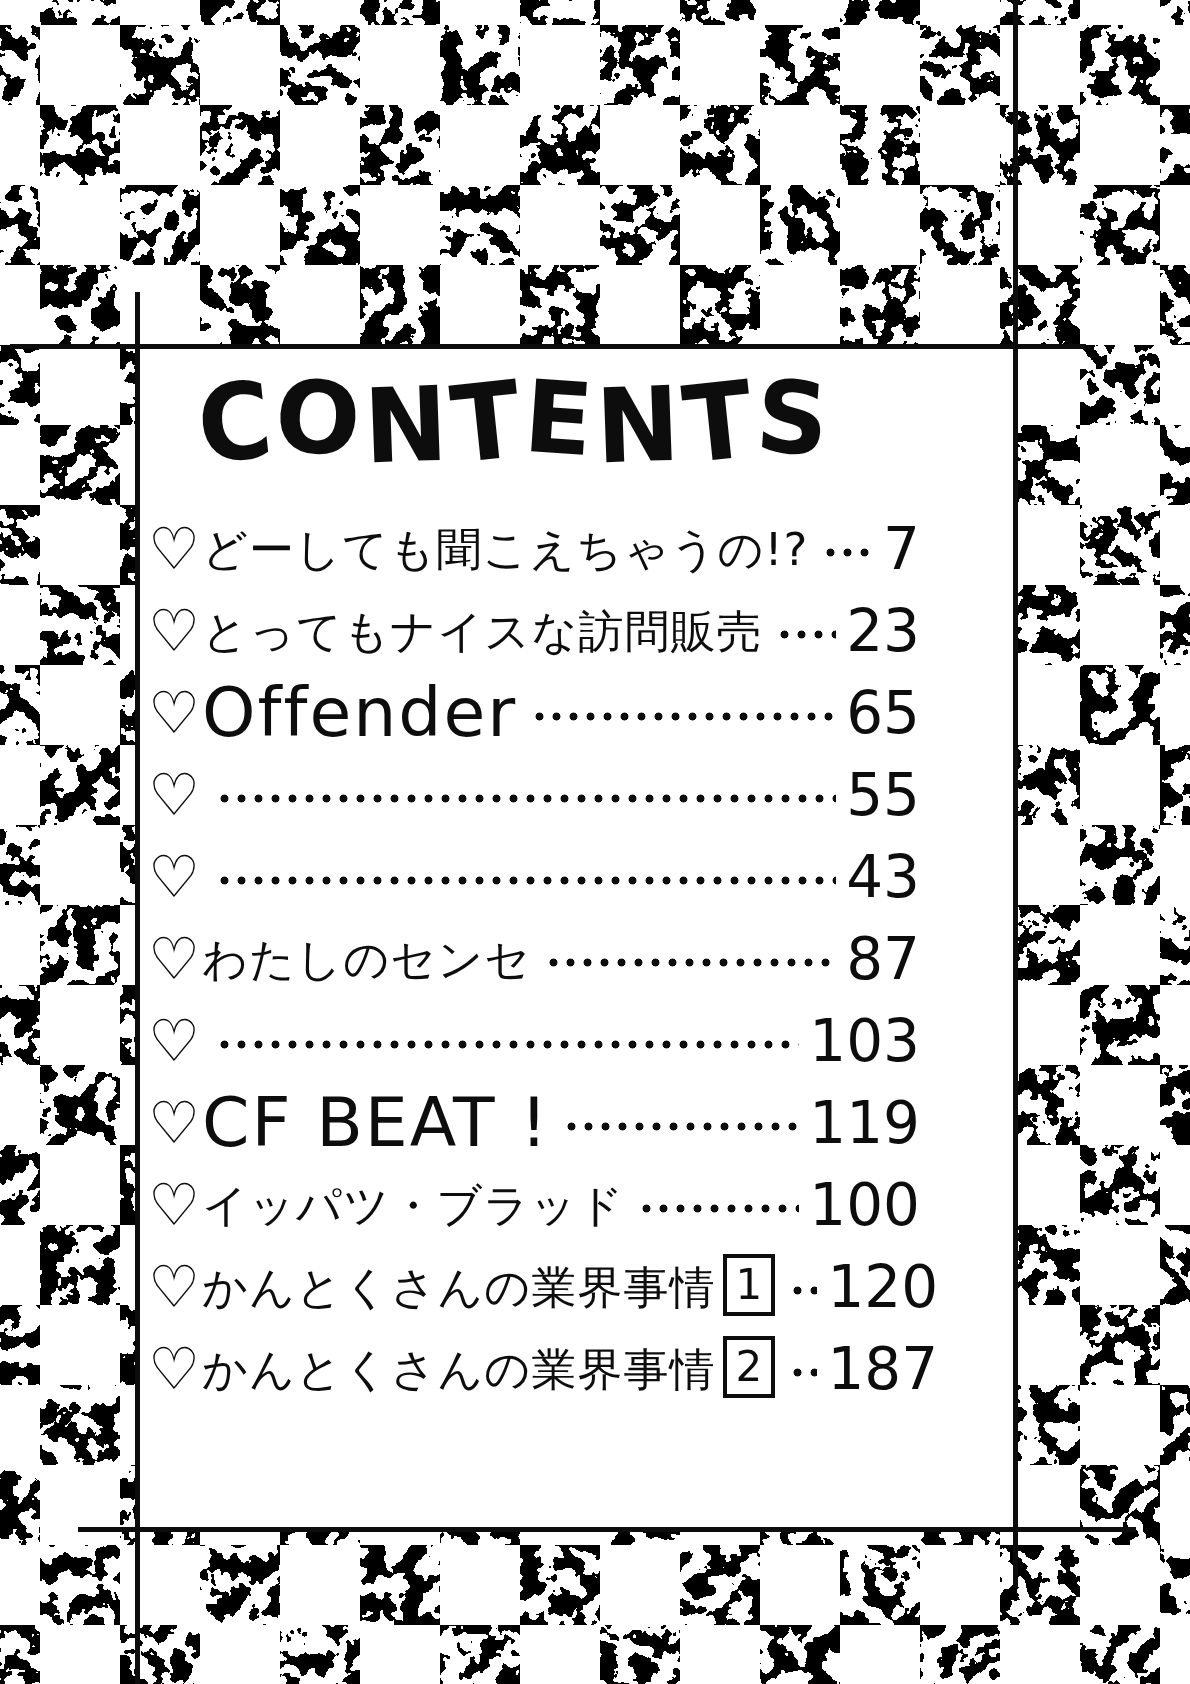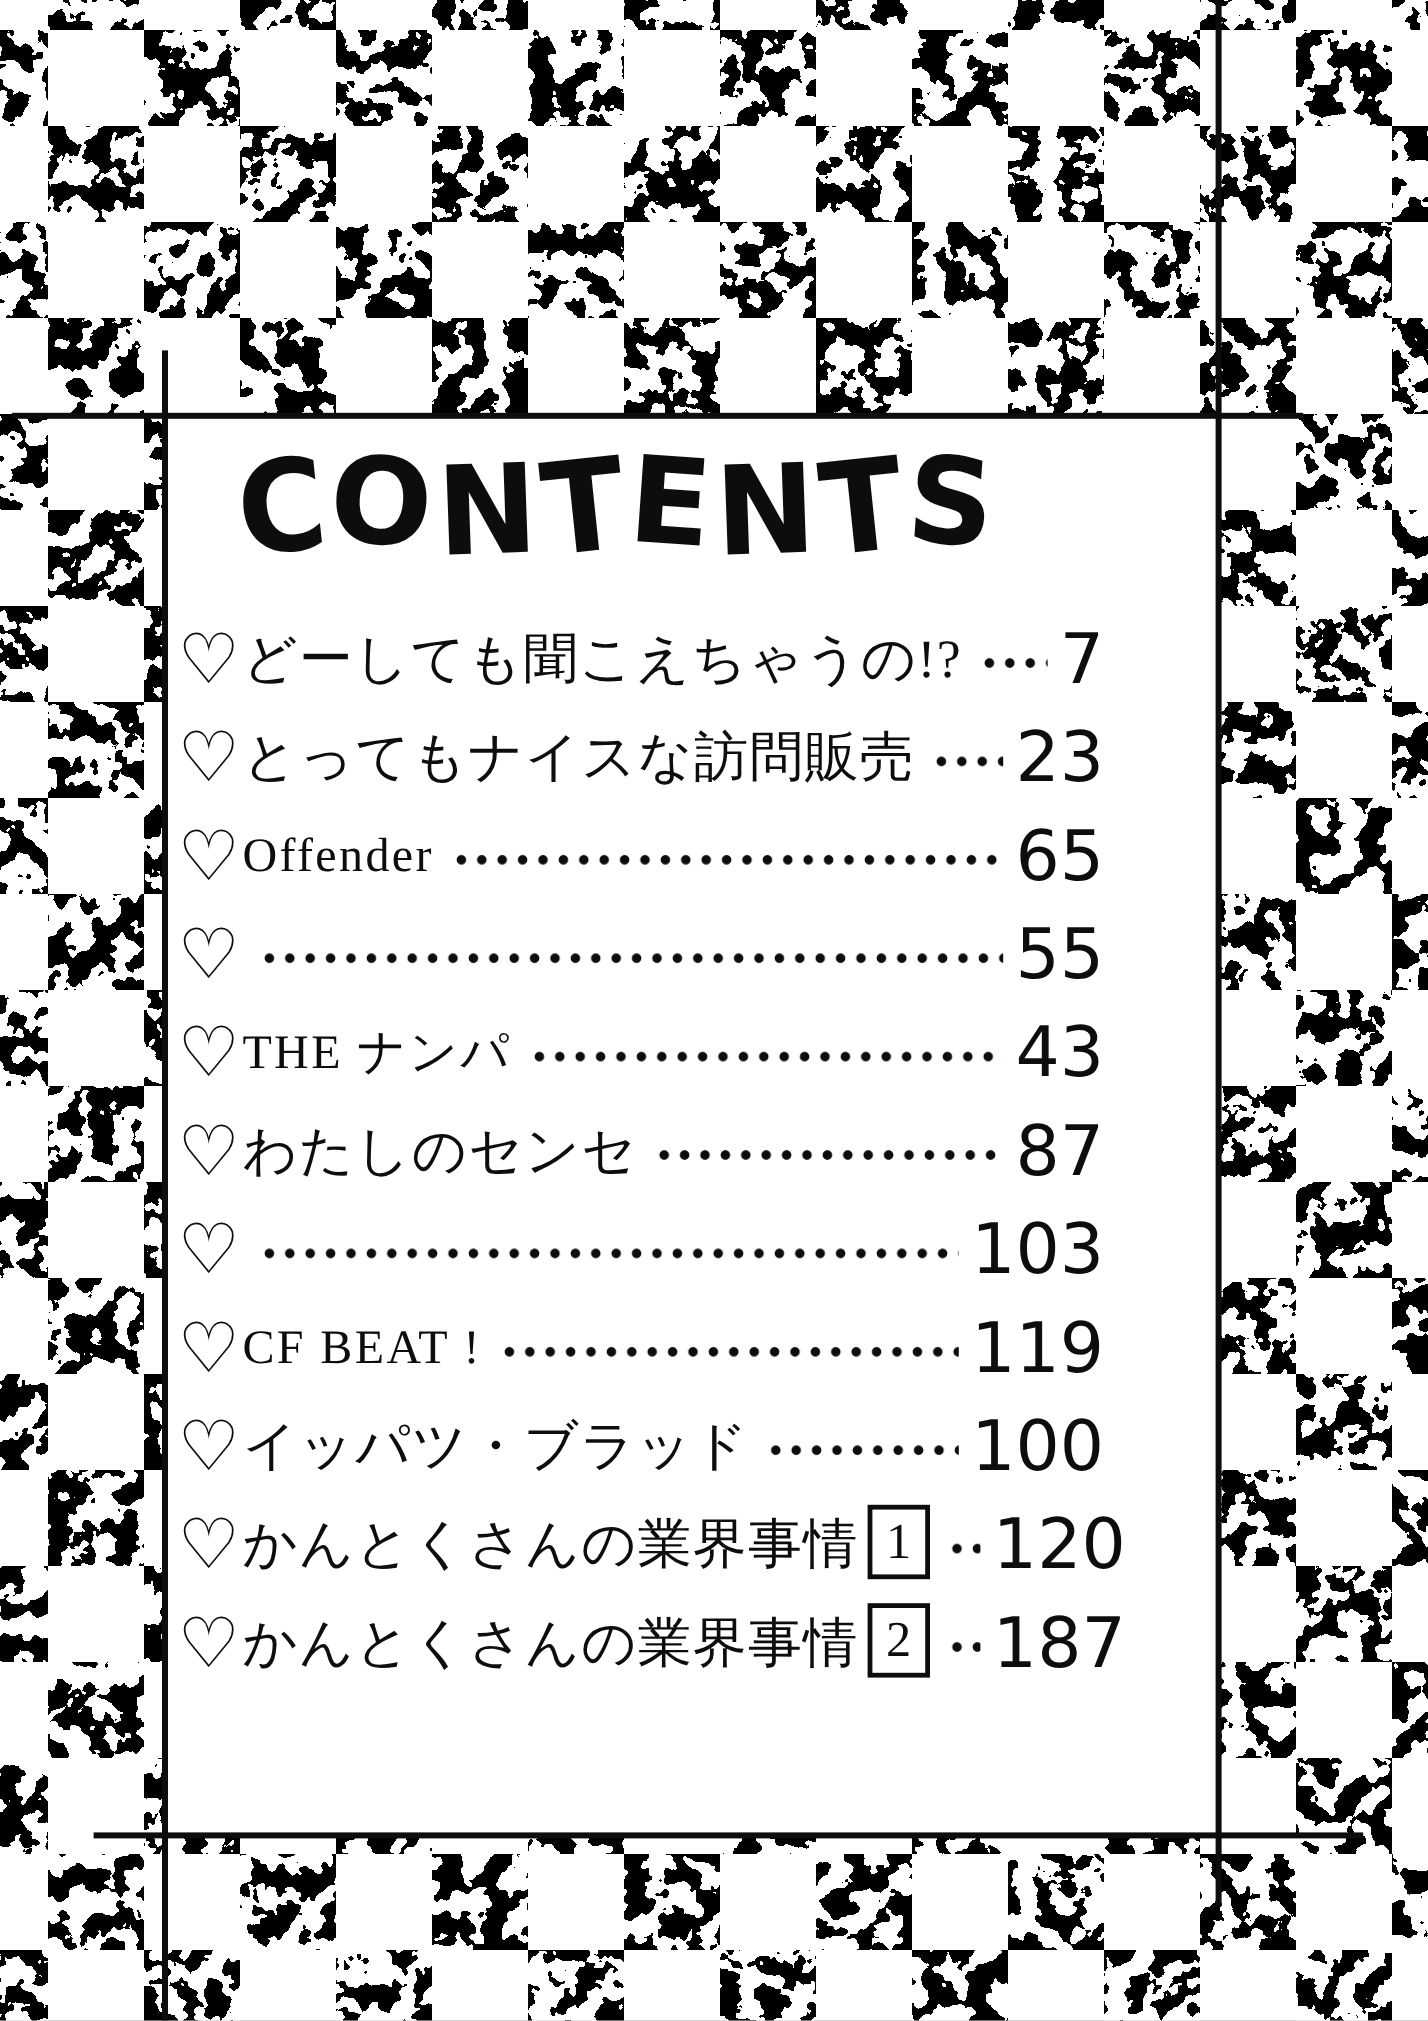--- a/index.html
+++ b/index.html
@@ -19,22 +19,22 @@
     position:absolute;left:170px;top:368px;width:690px;text-align:center;
     font-size:100px;font-weight:bold;letter-spacing:4px;line-height:1.1;
   }
   .tl{display:inline-block;}
   .tl0{transform:rotate(-6deg) scaleY(1.06);}
   .tl1{transform:rotate(4deg) translateY(-4px);}
   .tl2{transform:rotate(-2deg) translateY(3px) scaleY(1.03);}
   .list{position:absolute;left:148px;top:508px;width:772px;display:flex;flex-direction:column;}
   .row{display:flex;align-items:center;height:82px;}
   .heart{font-size:58px;line-height:1;margin-right:2px;}
-  .rtitle{font-size:45px;line-height:1;white-space:nowrap;letter-spacing:1px;display:flex;align-items:center;font-family:Liberation Serif, serif;}
-  .rtitle.latin{font-size:40px;letter-spacing:2px;}
+  .rtitle{font-size:45px;line-height:1;white-space:nowrap;letter-spacing:1px;display:flex;align-items:center;}
+  .rtitle.latin{font-size:68px;letter-spacing:2px;}
   .emph{
     display:inline-block;
     background-image:radial-gradient(circle,#0d0d0d 4px,rgba(0,0,0,0) 4.6px);
     background-size:45px 13px;background-repeat:repeat-x;background-position:4px 0;
     padding-top:15px;margin-top:-15px;
   }
   .boxed{
     display:inline-flex;align-items:center;justify-content:center;
     border:4px solid #0d0d0d;width:44px;height:54px;font-size:42px;
     margin-left:8px;transform:translateY(-2px);
@@ -102,21 +102,20 @@
         <span class="leader"></span>
         <span class="pagenum">65</span>
       </div>
       <div class="row">
         <span class="heart">♡</span>
         <span class="leader"></span>
         <span class="pagenum">55</span>
       </div>
       <div class="row">
         <span class="heart">♡</span>
-        <span class="rtitle latin">THE ナンパ</span>
         <span class="leader"></span>
         <span class="pagenum">43</span>
       </div>
       <div class="row">
         <span class="heart">♡</span>
         <span class="rtitle">わたしのセンセ</span>
         <span class="leader"></span>
         <span class="pagenum">87</span>
       </div>
       <div class="row">

